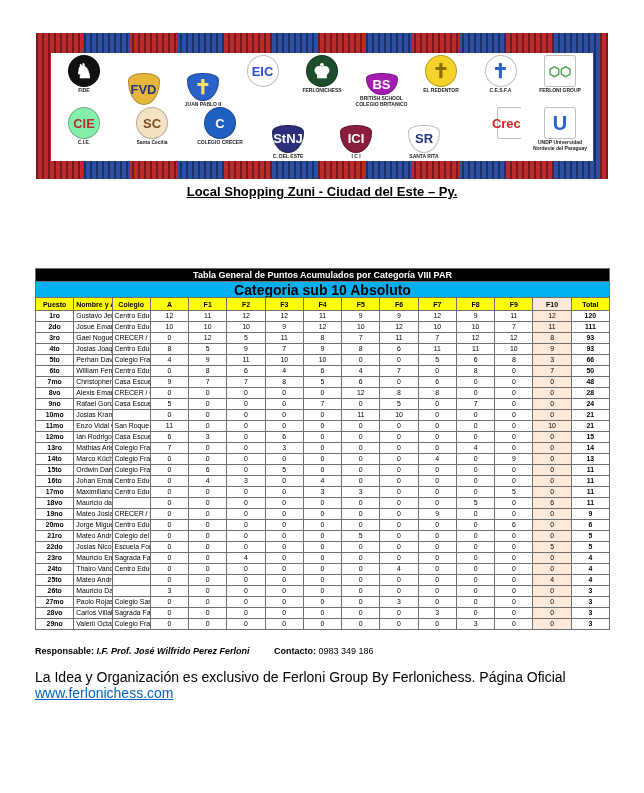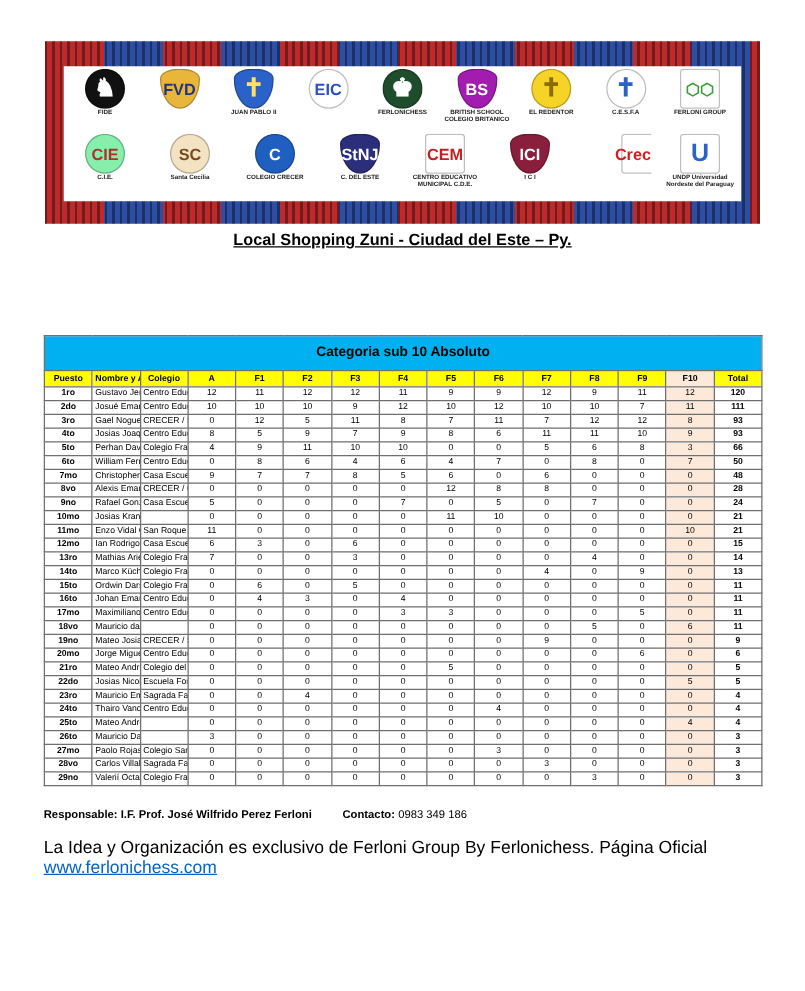--- a/index.html
+++ b/index.html
@@ -14,47 +14,47 @@
       repeating-linear-gradient(90deg, #bd2a2c 0 47px, #2d4ea3 47px 94px);
   }
   .banner-inner { width:100%; height:100%; background:#ffffff; display:flex; flex-direction:column; justify-content:space-around; padding:2px 4px; }
   .logo-row { display:flex; justify-content:space-between; align-items:flex-start; }
   .logo { width:58px; height:52px; display:flex; flex-direction:column; align-items:center; justify-content:flex-start; text-align:center; overflow:hidden; }
   .logo .glyph { width:32px; height:32px; display:flex; align-items:center; justify-content:center;
                  font-weight:bold; font-size:13px; line-height:1; border:1px solid rgba(0,0,0,.25); }
   .logo .glyph.big { font-size:20px; }
   .logo .caption { font-size:5px; font-weight:bold; line-height:1.1; margin-top:1px; color:#222; }
   .shape-circle { border-radius:50%; }
-  .shape-shield { border-radius:45% 45% 50% 50% / 25% 25% 75% 75%; }
+  .shape-shield { border-radius:45% 45% 50% 50% / 25% 25% 75% 75%;margin-top:18px; }
   .shape-rect { border-radius:3px; }
 
   
   .titles { position:absolute; top:184px; left:0; width:100%; text-align:center; }
   .title-line { font-size:13px; font-weight:bold; color:#000; text-decoration:underline; margin-bottom:10px; letter-spacing:0; }
 
   
   table.results { position:absolute; left:35px; top:268px; width:575px; border-collapse:collapse; table-layout:fixed; border:1.5px solid #000; }
   table.results th, table.results td { border:1px solid #6f6f6f; padding:0 2px; font-size:6.9px; line-height:1; overflow:hidden; white-space:nowrap; }
   tr.title-row th { background:#000000; color:#ffffff; font-size:9px; font-weight:bold; height:13px; text-align:center; }
-  tr.cat-row th { background:#00b0f0; color:#000; font-size:11px; font-weight:bold; height:28px; text-align:center; }
+  tr.cat-row th { background:#00b0f0; color:#000; font-size:14px; font-weight:bold; height:16px; text-align:center; }
   tr.head-row th { background:#ffff00; color:#000; font-size:7px; font-weight:bold; height:13px; text-align:center; }
   tr.data-row { height:11px; }
   tr.data-row td { background:#ffffff; color:#000; }
   td.c-puesto { font-weight:bold; text-align:center; }
   td.c-name, td.c-school { text-align:left; }
   td.c-num { text-align:center; }
   td.c-total { font-weight:bold; text-align:center; }
   .f10 { background:#fde9d9 !important; }
   th.f10 { background:#fde9d9 !important; }
 
   
   .footer { position:absolute; left:35px; top:646px; width:575px; color:#000; }
   .footer-line1 { font-size:9px; margin-bottom:13px; }
   .footer-line1 .lbl { font-weight:bold; }
-  .footer-line1 .name { font-weight:bold; }
+  .footer-line1 .name { font-weight:bold;font-style:italic; }
   .footer-line1 .contact-lbl { font-weight:bold; margin-left:22px; }
   .footer-line2 { font-size:14px; }
   .footer-link { color:#0563c1; text-decoration:underline; cursor:pointer; }
 </style>
 </head>
 <body>
 
 <div class="page">
 
   <div class="banner">
@@ -106,44 +106,47 @@
           </div>
           <div class="logo">
             <div class="glyph shape-circle" style="background: rgb(31, 95, 191); color: rgb(255, 255, 255);">C</div>
             <div class="caption">COLEGIO CRECER</div>
           </div>
           <div class="logo">
             <div class="glyph shape-shield" style="background: rgb(43, 46, 122); color: rgb(255, 255, 255);">StNJ</div>
             <div class="caption">C. DEL ESTE</div>
           </div>
           <div class="logo">
-            <div class="glyph shape-rect" style="background: rgb(255, 255, 255); color: rgb(192, 32, 32);">CEM</div>
-            <div class="caption">CENTRO EDUCATIVO MUNICIPAL C.D.E.</div>
-          </div>
-          <div class="logo">
             <div class="glyph shape-shield" style="background: rgb(138, 31, 61); color: rgb(255, 255, 255);">ICI</div>
             <div class="caption">I C I</div>
+          </div>
+          <div class="logo">
+            <div class="glyph shape-shield" style="background: rgb(255, 255, 255); color: rgb(32, 50, 122);">SR</div>
+            <div class="caption">SANTA RITA</div>
           </div>
           <div class="logo">
             <div class="glyph shape-rect" style="background: rgb(255, 255, 255); color: rgb(212, 32, 32); margin-left: 41px;">Crecer</div>
           </div>
           <div class="logo">
             <div class="glyph shape-rect big" style="background: rgb(255, 255, 255); color: rgb(42, 98, 201);">U</div>
             <div class="caption">UNDP Universidad Nordeste del Paraguay</div>
           </div>
         </div>
     </div>
   </div>
 
   <div class="titles">
     <div class="title-line">Local Shopping Zuni - Ciudad del Este – Py.</div>
   </div>
 
   <table class="results">
     <thead>
+      <tr class="title-row">
+        <th colspan="15" style="background: rgb(0, 0, 0); color: rgb(255, 255, 255);">Tabla General de Puntos Acumulados por Categoría VIII PAR</th>
+      </tr>
       <tr class="cat-row">
         <th colspan="15" style="background: rgb(0, 176, 240);">Categoria sub 10 Absoluto</th>
       </tr>
       <tr class="head-row" id="col-header-row">
           <th style="width: 42px;">Puesto</th>
           <th style="width: 100px;">Nombre y Apellido</th>
           <th style="width: 210px;">Colegio</th>
           <th style="width: 16px;">A</th>
           <th style="width: 16px;">F1</th>
           <th style="width: 16px;">F2</th>

